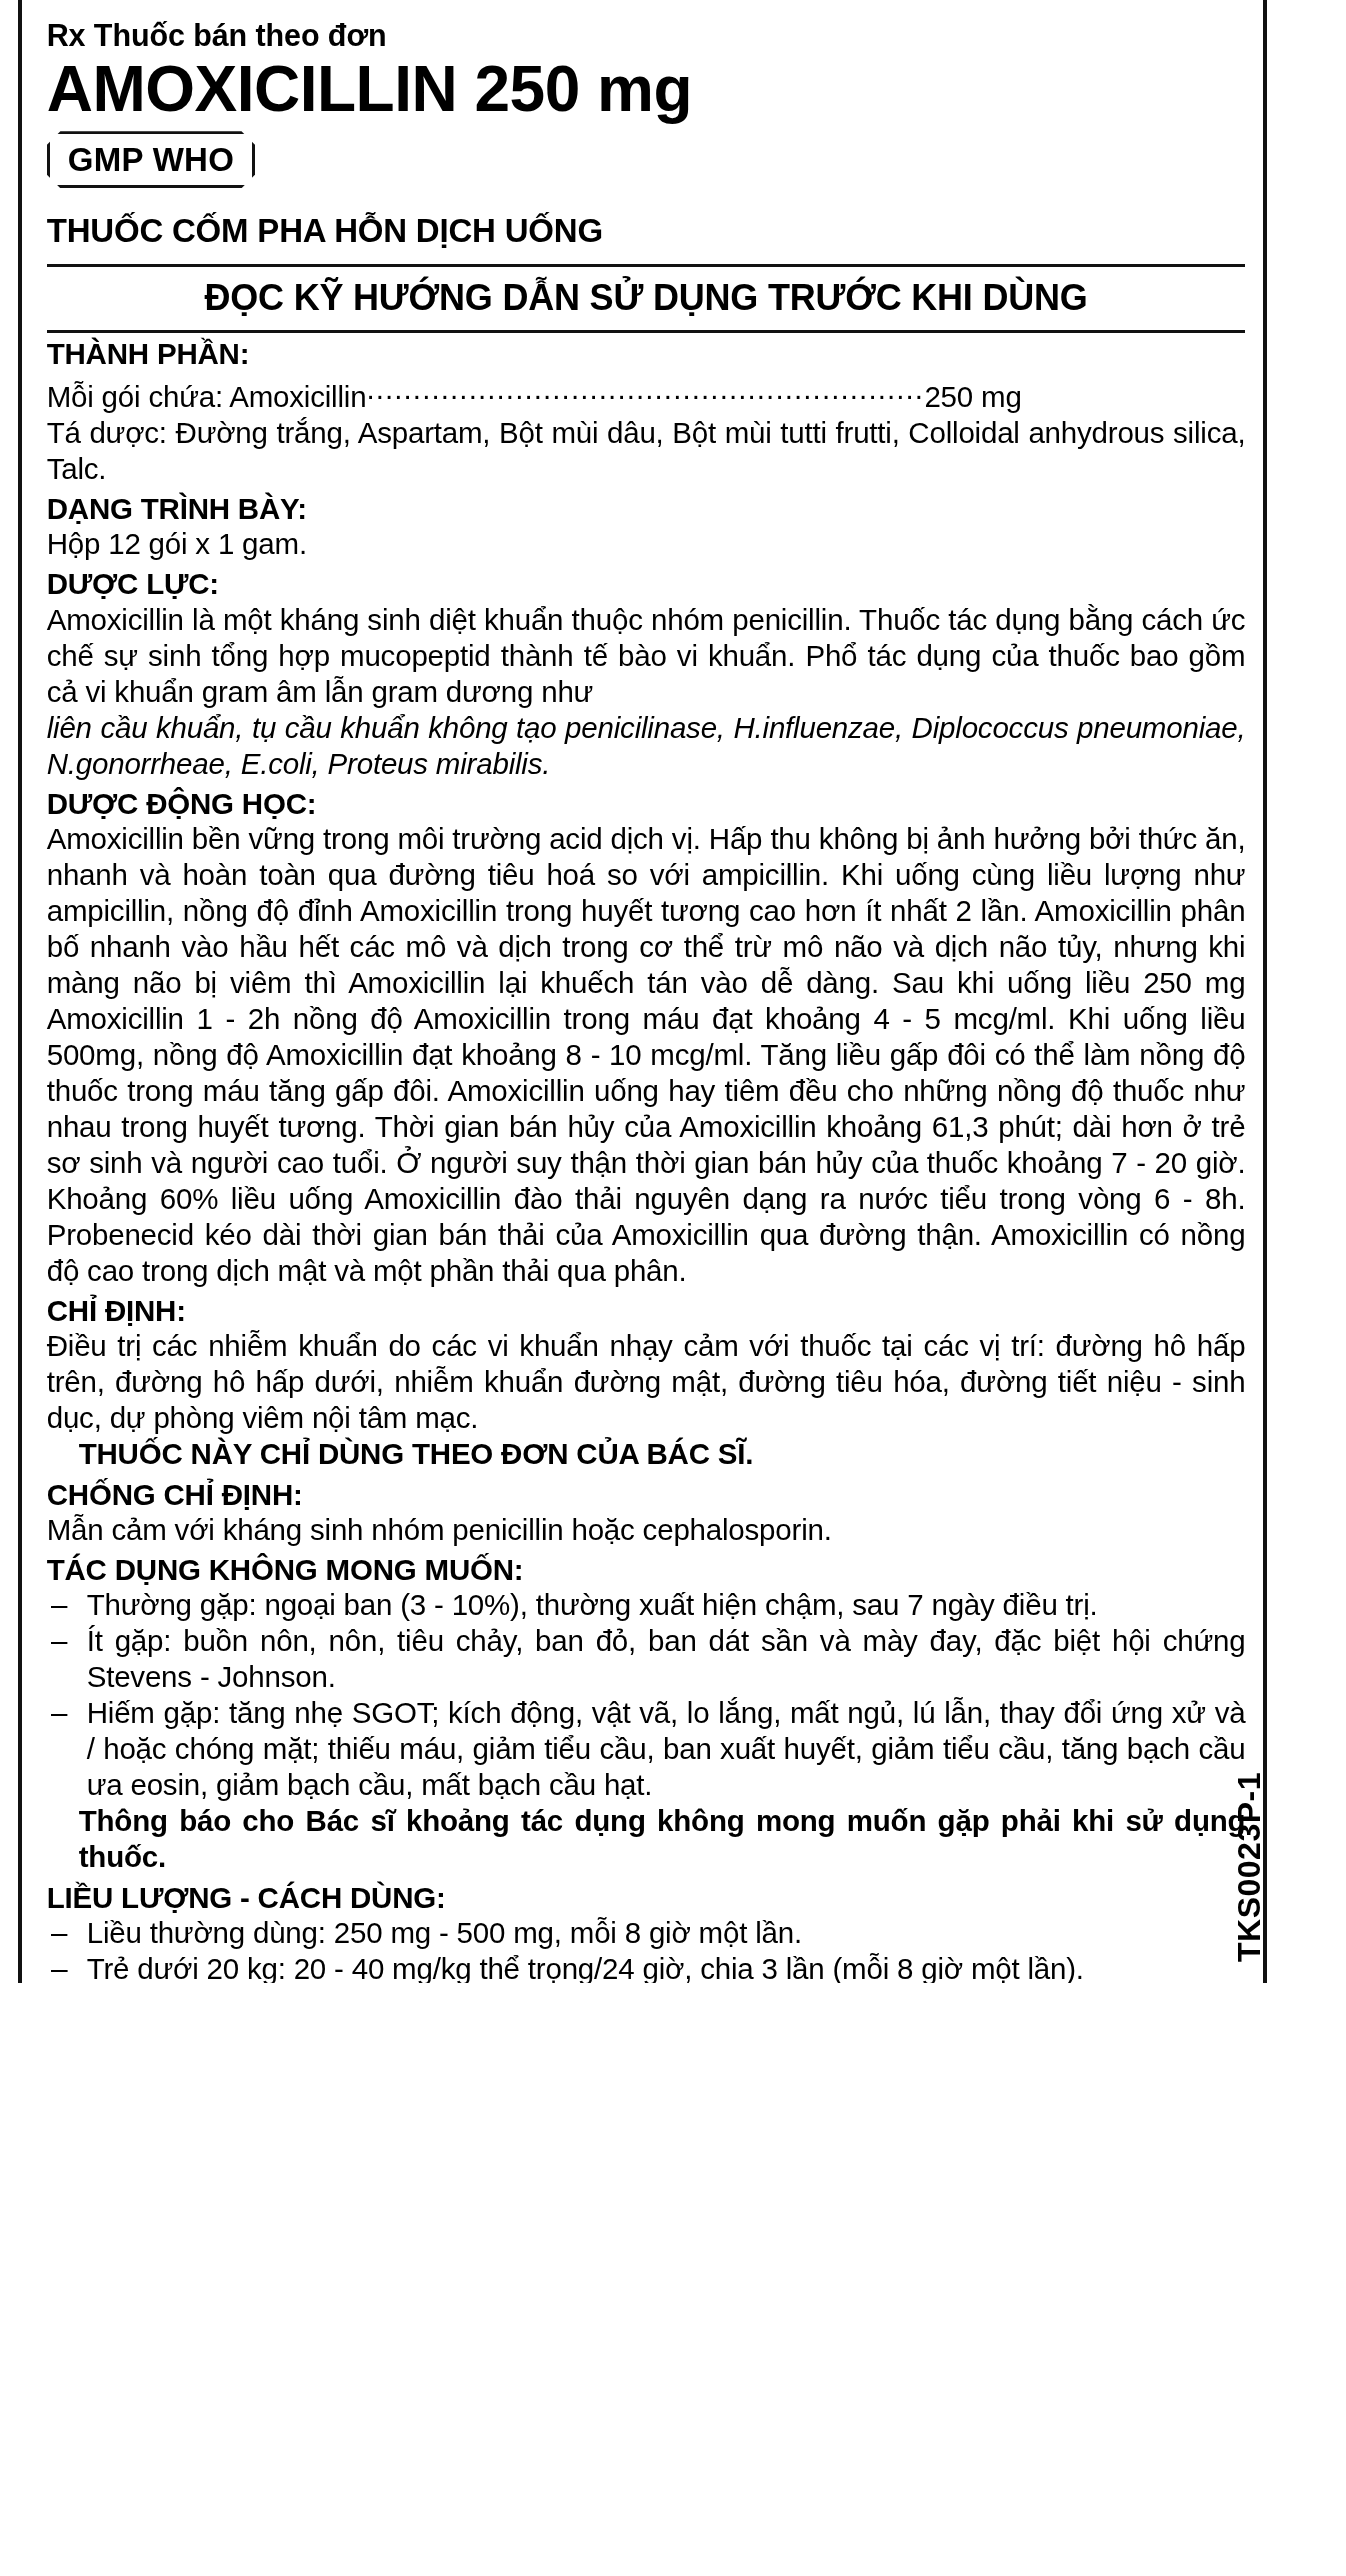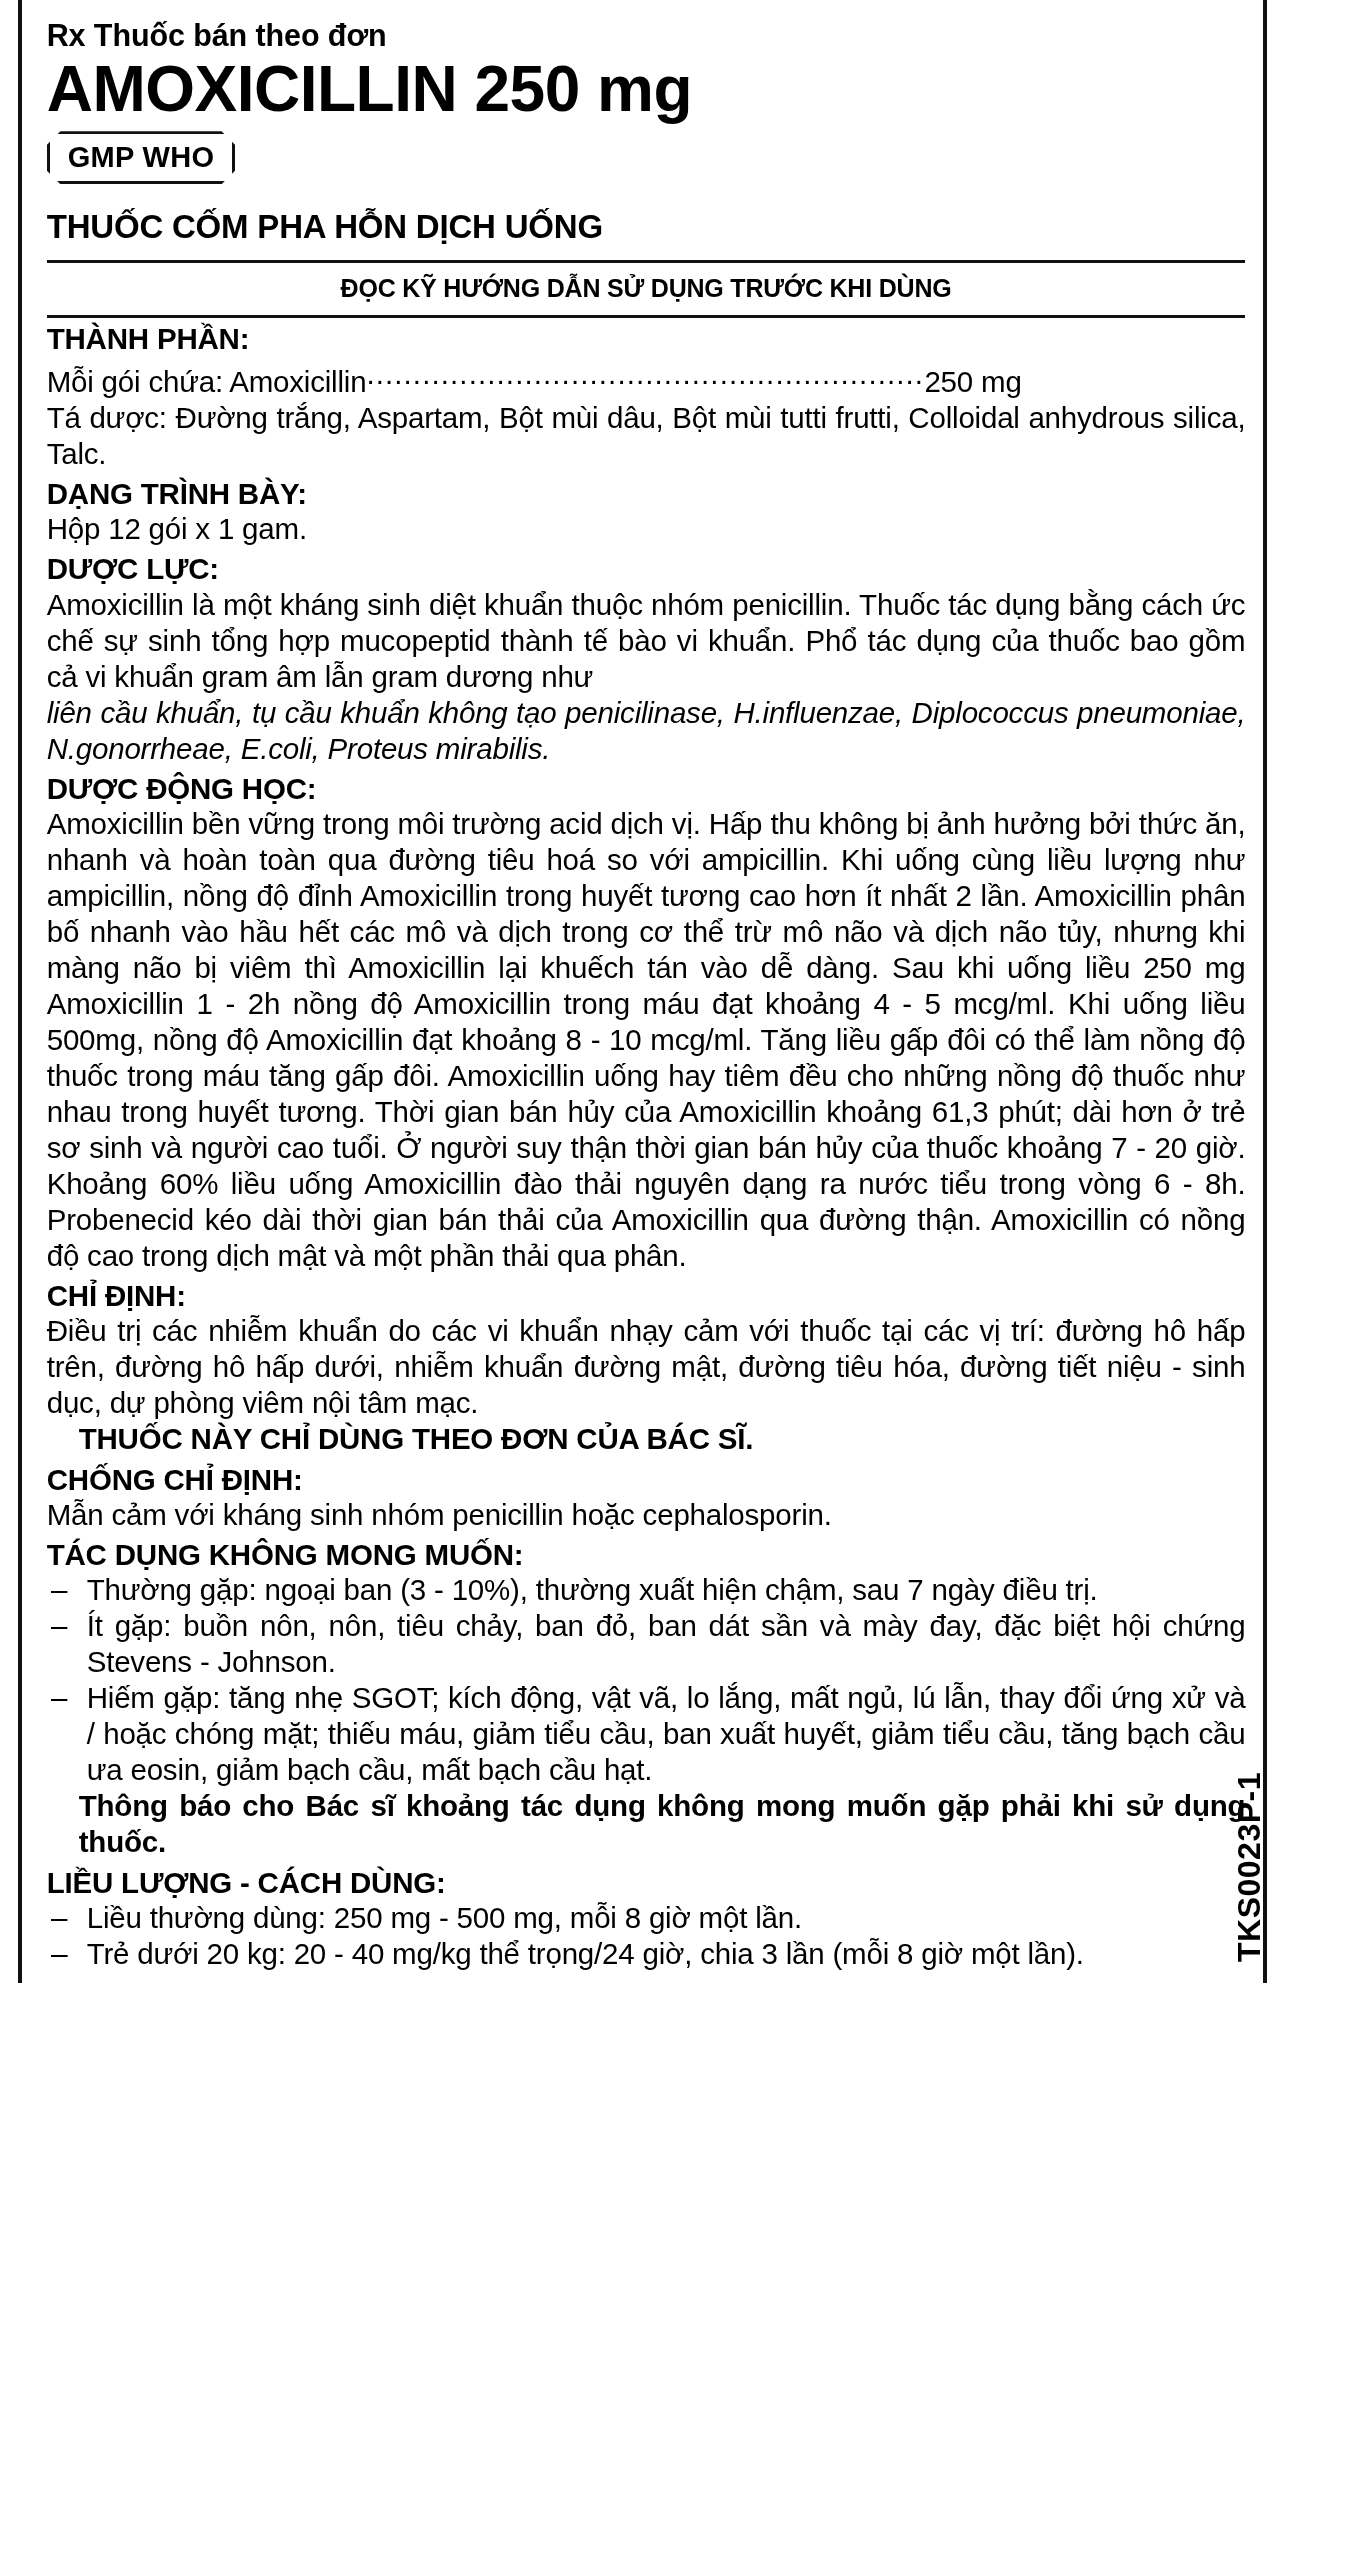--- a/index.html
+++ b/index.html
@@ -66,21 +66,21 @@
     line-height: 1.04;
     letter-spacing: -0.5px;
     white-space: nowrap;
     margin: 0;
   }
   .gmp-badge {
     margin-top: 8.4px;
     margin-right: 26px;
     flex: 0 0 auto;
     padding: 8.4px 18px 9.5px 18px;
-    font-size: 29px;
+    font-size: 33px;
     font-weight: bold;
     letter-spacing: 0.3px;
     line-height: 1;
     white-space: nowrap;
     border: 3.7px solid #111111;
     
     clip-path: polygon(
       13.7px 0, calc(100% - 13.7px) 0, 100% 13.7px,
       100% calc(100% - 13.7px), calc(100% - 13.7px) 100%,
       13.7px 100%, 0 calc(100% - 13.7px), 0 13.7px);
@@ -94,21 +94,21 @@
   }
 
   .rule {
     height: 3.7px;
     background: #111111;
     margin: 0;
   }
   .rule-a { margin-top: 13.7px; }
 
   .hdr-warning {
-    font-size: 25px;
+    font-size: 36px;
     font-weight: bold;
     letter-spacing: -0.2px;
     text-align: center;
     line-height: 1;
     padding: 12.6px 0 13.7px 0;
   }
 
   
   .body-area { padding-top: 1px; }
 

